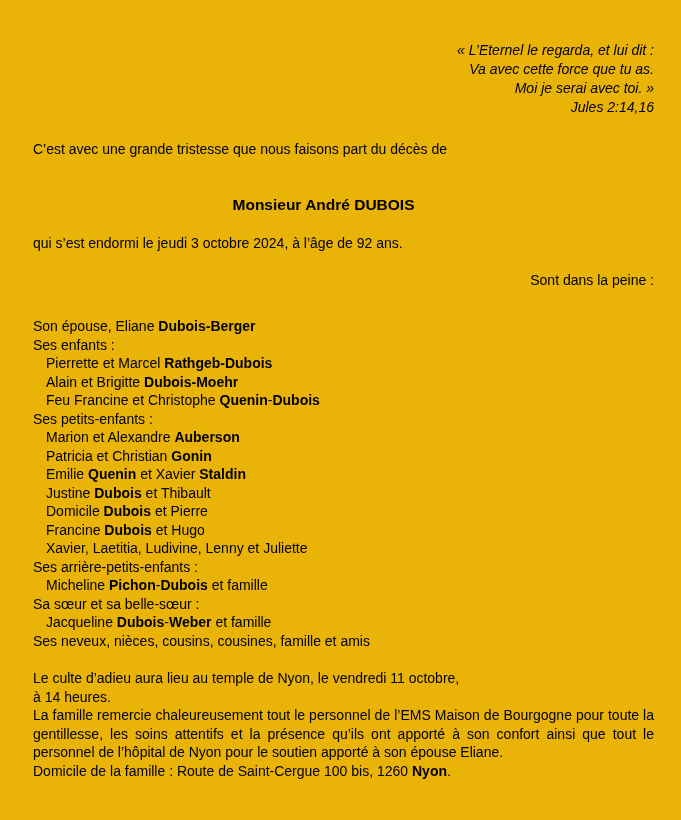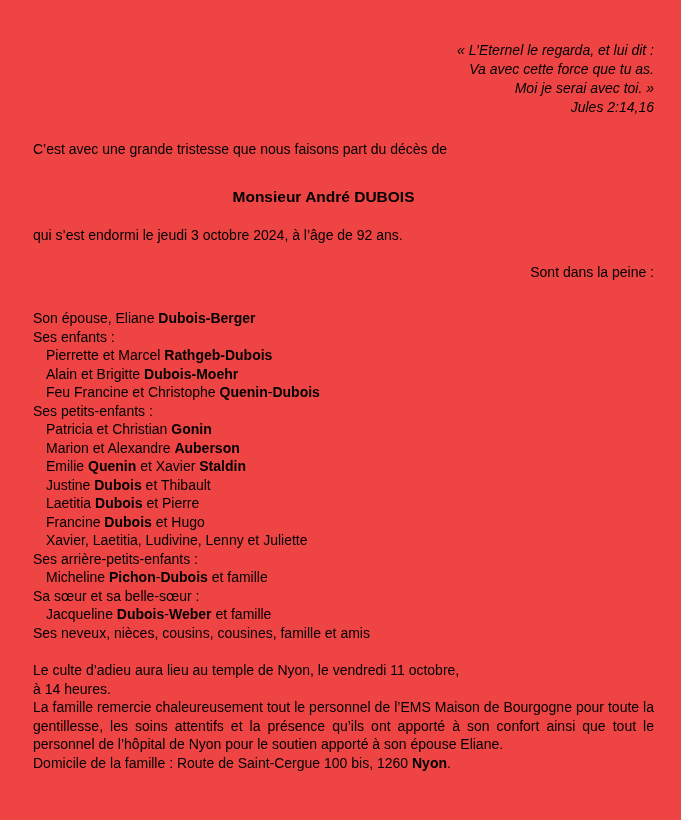--- a/index.html
+++ b/index.html
@@ -5,36 +5,36 @@
   html, body {
     margin: 0;
     padding: 0;
     background: #ffffff;
   }
   .page {
     position: relative;
     width: 681px;
     height: 820px;
     box-sizing: border-box;
-    background: #ef4444;
+    background: #eab308;
     color: #000000;
     font-family: "Liberation Sans", "DejaVu Sans", sans-serif;
     font-size: 14px;
     line-height: 18.5px;
     padding: 41px 27px 0 33px;
     overflow: hidden;
   }
   .epigraph {
     text-align: right;
     font-style: italic;
     line-height: 19px;
   }
   .intro   { margin-top: 23px; }
   .title   {
-    margin-top: 28px;
+    margin-top: 36px;
     margin-right: 40px;
     text-align: center;
     font-weight: bold;
     font-size: 15.5px;
     line-height: 19px;
   }
   .death   { margin-top: 20px; }
   .grief   { margin-top: 18.5px; text-align: right; }
   .family  { margin-top: 28px; }
   .family-line.indent { padding-left: 13px; }
@@ -63,25 +63,25 @@
   <div class="grief">Sont dans la peine :</div>
 
   <div class="family">
 
   <div class="family-line"><span>Son épouse, Eliane </span><span class="b">Dubois-Berger</span></div>
       <div class="family-line"><span>Ses enfants :</span></div>
       <div class="family-line indent"><span>Pierrette et Marcel </span><span class="b">Rathgeb-Dubois</span></div>
       <div class="family-line indent"><span>Alain et Brigitte </span><span class="b">Dubois-Moehr</span></div>
       <div class="family-line indent"><span>Feu Francine et Christophe </span><span class="b">Quenin</span><span>-</span><span class="b">Dubois</span></div>
       <div class="family-line"><span>Ses petits-enfants :</span></div>
+      <div class="family-line indent"><span>Marion et Alexandre </span><span class="b">Auberson</span></div>
       <div class="family-line indent"><span>Patricia et Christian </span><span class="b">Gonin</span></div>
-      <div class="family-line indent"><span>Marion et Alexandre </span><span class="b">Auberson</span></div>
       <div class="family-line indent"><span>Emilie </span><span class="b">Quenin</span><span> et Xavier </span><span class="b">Staldin</span></div>
       <div class="family-line indent"><span>Justine </span><span class="b">Dubois</span><span> et Thibault</span></div>
-      <div class="family-line indent"><span>Laetitia </span><span class="b">Dubois</span><span> et Pierre</span></div>
+      <div class="family-line indent"><span>Domicile </span><span class="b">Dubois</span><span> et Pierre</span></div>
       <div class="family-line indent"><span>Francine </span><span class="b">Dubois</span><span> et Hugo</span></div>
       <div class="family-line indent"><span>Xavier, Laetitia, Ludivine, Lenny et Juliette</span></div>
       <div class="family-line"><span>Ses arrière-petits-enfants :</span></div>
       <div class="family-line indent"><span>Micheline </span><span class="b">Pichon</span><span>-</span><span class="b">Dubois</span><span> et famille</span></div>
       <div class="family-line"><span>Sa sœur et sa belle-sœur :</span></div>
       <div class="family-line indent"><span>Jacqueline </span><span class="b">Dubois</span><span>-</span><span class="b">Weber</span><span> et famille</span></div>
       <div class="family-line"><span>Ses neveux, nièces, cousins, cousines, famille et amis</span></div>
     </div>
 
   <div class="closing">

